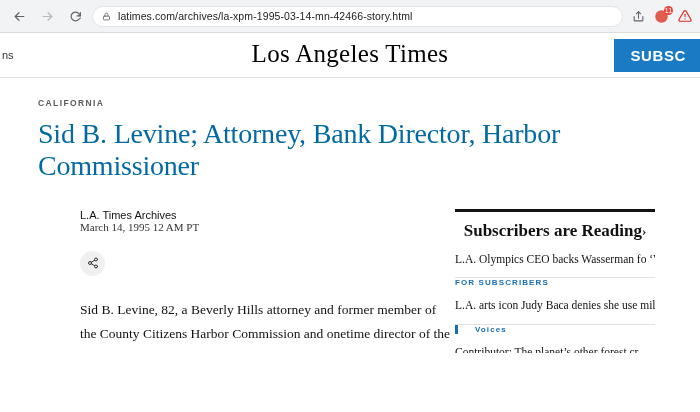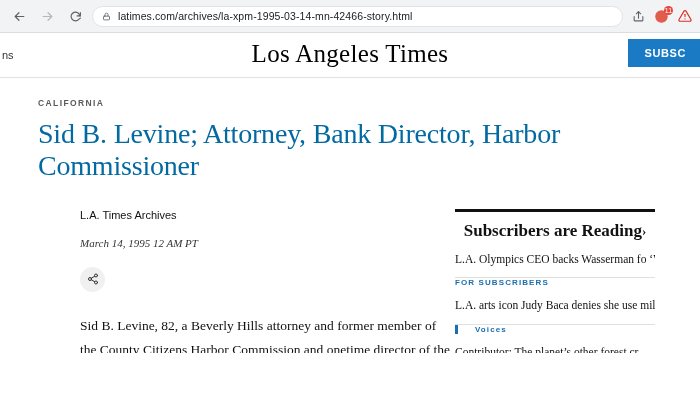--- a/index.html
+++ b/index.html
@@ -129,21 +129,21 @@
     letter-spacing: 0.3px;
     color: #000;
     top: 7px;
   }
   .subscribe-btn {
     position: absolute;
     right: 0;
     top: 6px;
     background: #1a7bc4;
     color: #ffffff;
-    font-size: 11px;
+    font-size: 15px;
     font-weight: bold;
     letter-spacing: 0.6px;
     padding: 8px 14px 8px 16px;
     border: none;
     cursor: pointer;
     font-family: "Liberation Sans", sans-serif;
   }
 
   .content {
     display: block;
@@ -178,23 +178,22 @@
     box-sizing: border-box;
   }
   .byline {
     font-size: 11px;
     color: #111;
     font-family: "Liberation Sans", sans-serif;
   }
   .timestamp {
     font-size: 11px;
     color: #333;
-    margin-top: 16px;
-    font-family: "Liberation Serif", serif;
-    font-style: italic;
+    margin-top: 0;
+    font-family: "Liberation Serif", serif;
   }
   .share-row {
     margin-top: 18px;
   }
   .share-circle {
     width: 25px;
     height: 25px;
     border-radius: 50%;
     background: #f0f0f0;
     display: inline-flex;

